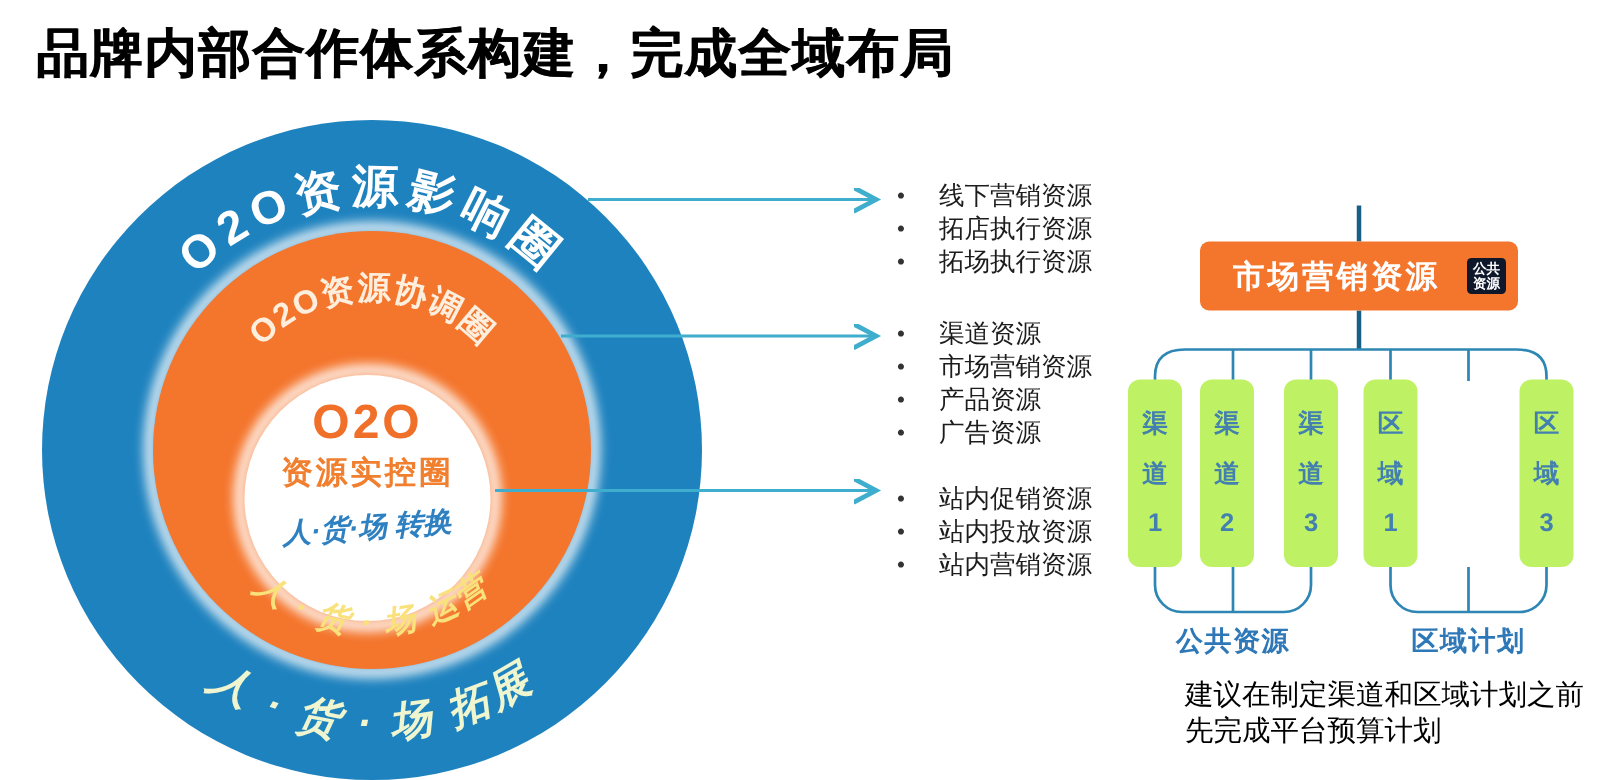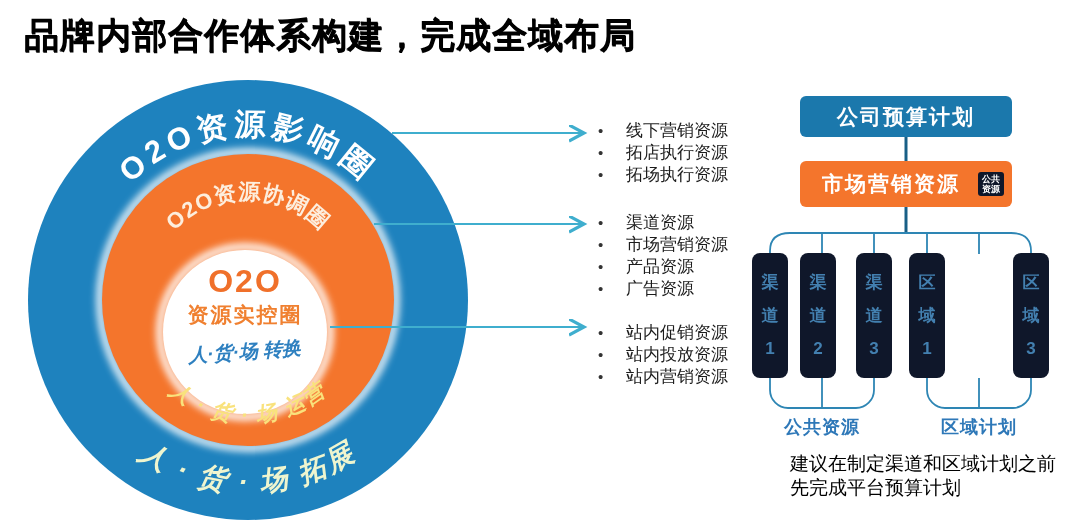--- a/index.html
+++ b/index.html
@@ -40,21 +40,21 @@
   .company-box{left:800px;top:96px;width:212px;height:41px;background:#1b78ac;font-size:21px;}
   .platform-box{left:800px;top:161px;width:212px;height:46px;background:#f4752c;font-size:21px;}
   .platform-label{flex:1;text-align:center;padding-right:30px;}
   .platform-tag{
     position:absolute;right:8px;top:50%;transform:translateY(-50%);
     background:#0f172a;border-radius:3px;width:22px;padding:2px 2px;
     font-size:9px;line-height:10px;font-weight:700;letter-spacing:0;
     word-break:break-all;text-align:center;color:#fff;
   }
   .node-box{
-    position:absolute;top:253px;width:36px;height:125px;background:#0f172a;border-radius:8px;
+    position:absolute;top:253px;width:36px;height:125px;background:#bef264;border-radius:8px;
     z-index:2;display:flex;align-items:center;justify-content:center;
   }
   .node-box .stack{
     width:1.1em;word-break:break-all;line-height:1.95;font-size:17px;font-weight:700;
     color:#4380b0;text-align:center;
   }
   .n1{left:752px;} .n2{left:800px;} .n3{left:856px;}
   .n4{left:909px;} .n5{left:961px;} .n6{left:1013px;}
   .plan-label{
     position:absolute;top:415px;width:120px;text-align:center;z-index:2;
@@ -167,23 +167,20 @@
     <div class="res-row">
       <span class="res-bullet">•</span>
       <span>站内投放资源</span>
     </div>
     <div class="res-row">
       <span class="res-bullet">•</span>
       <span>站内营销资源</span>
     </div>
   </div>
 
-  <div class="flow-box company-box">
-    <span>公司预算计划</span>
-  </div>
 
   <div class="flow-box platform-box">
     <span class="platform-label">市场营销资源</span>
     <span class="platform-tag">公共资源</span>
   </div>
 
   <div class="node-box n1">
     <div class="stack">渠道1</div>
   </div>
   <div class="node-box n2">

